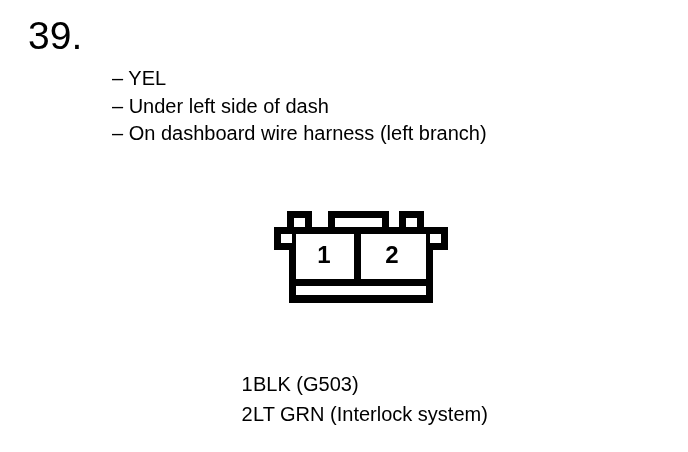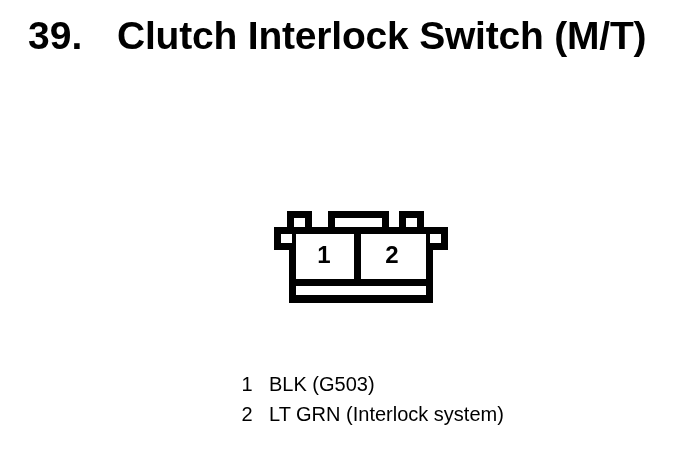--- a/index.html
+++ b/index.html
@@ -10,21 +10,21 @@
     background: #ffffff;
     color: #000000;
     font-family: "Liberation Sans", sans-serif;
     overflow: hidden;
   }
   .item-number {
     position: absolute;
     left: 28px;
     top: 16px;
     font-size: 39px;
-    font-weight: 700;
+    font-weight: 400;
     line-height: 1;
     white-space: pre;
   }
   .page-title {
     position: absolute;
     left: 117px;
     top: 16px;
     margin: 0;
     font-size: 39px;
     font-weight: 700;
@@ -61,33 +61,37 @@
     line-height: 29.5px;
   }
   .legend-row { display: flex; }
   .legend-pin {
     flex: 0 0 auto;
     width: 12px;
     text-align: center;
     white-space: pre;
   }
   .legend-wire {
-    margin-left: 16px;
+    margin-left: 0;
     white-space: pre;
   }
 </style>
 </head>
 <body>
 
 <div class="page">
 
   <span class="item-number">39.</span>
 
-  <h1 class="page-title">Clutch Interlock Switch (M/T)</h1>
 
+  <div class="details">
+    <div class="detail-item">– YEL</div>
+    <div class="detail-item">– Under left side of dash</div>
+    <div class="detail-item">– On dashboard wire harness (left branch)</div>
+  </div>
 
   <svg class="connector" width="182" height="100" viewBox="270 207 182 100" xmlns="http://www.w3.org/2000/svg">
 
     <path fill="#000000" d="M274,227 H287 V211 H312 V227 H328 V211 H389 V227 H399 V211 H424 V227 H448 V250 H433 V303 H289 V250 H274 Z"></path>
 
     <rect fill="#ffffff" x="294" y="218" width="11" height="9"></rect>
     <rect fill="#ffffff" x="335" y="218" width="47" height="9"></rect>
     <rect fill="#ffffff" x="406" y="218" width="11" height="9"></rect>
     <rect fill="#ffffff" x="281" y="234" width="11" height="9"></rect>
     <rect fill="#ffffff" x="430" y="234" width="11" height="9"></rect>

